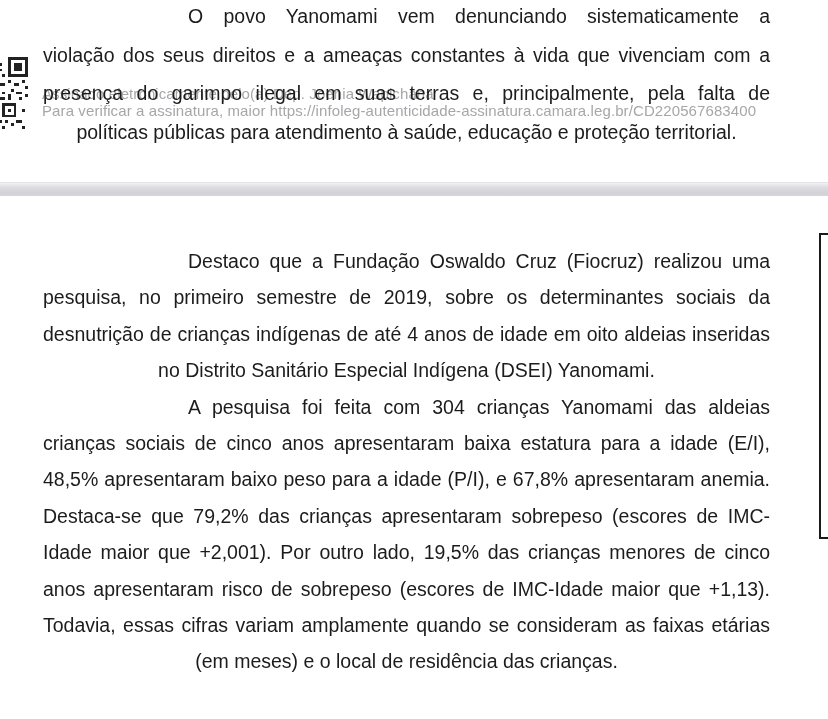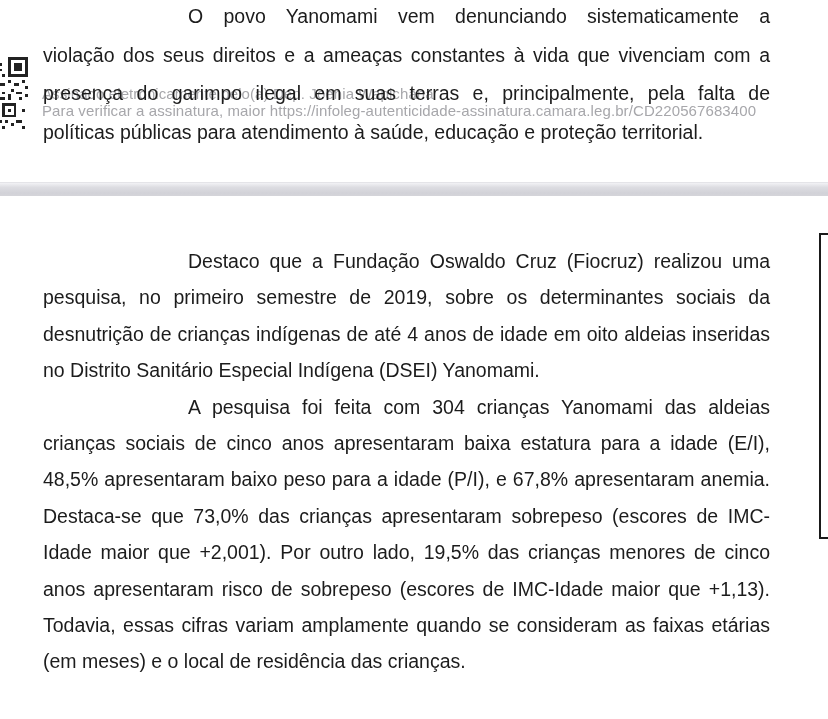--- a/index.html
+++ b/index.html
@@ -19,21 +19,21 @@
   .para-block {
     position: absolute;
     left: 43px;
     width: 727px;
     font-size: 19.5px;
     color: #1c1c1c;
   }
   .pb1 { top: -3px; line-height: 38.5px; }
   .pb2 { top: 47px; line-height: 36.4px; }
 
-  .tline { text-align: left; white-space: normal; }
+  .tline { text-align: center; white-space: normal; }
   .tline.just { text-align: justify; text-align-last: justify; }
   .tline.ind { text-indent: 145px; }
 
   .watermark {
     position: absolute;
     left: 42px;
     top: 86px;
     width: 720px;
     font-size: 15px;
     line-height: 16.5px;
@@ -191,21 +191,21 @@
       <div>
           <div class="tline just ind">Destaco que a Fundação Oswaldo Cruz (Fiocruz) realizou uma</div>
           <div class="tline just">pesquisa, no primeiro semestre de 2019, sobre os determinantes sociais da</div>
           <div class="tline just">desnutrição de crianças indígenas de até 4 anos de idade em oito aldeias inseridas</div>
           <div class="tline">no Distrito Sanitário Especial Indígena (DSEI) Yanomami.</div>
         </div>
       <div>
           <div class="tline just ind">A pesquisa foi feita com 304 crianças Yanomami das aldeias</div>
           <div class="tline just">crianças sociais de cinco anos apresentaram baixa estatura para a idade (E/I),</div>
           <div class="tline just">48,5% apresentaram baixo peso para a idade (P/I), e 67,8% apresentaram anemia.</div>
-          <div class="tline just">Destaca-se que 73,0% das crianças apresentaram sobrepeso (escores de IMC-</div>
+          <div class="tline just">Destaca-se que 79,2% das crianças apresentaram sobrepeso (escores de IMC-</div>
           <div class="tline just">Idade maior que +2,001). Por outro lado, 19,5% das crianças menores de cinco</div>
           <div class="tline just">anos apresentaram risco de sobrepeso (escores de IMC-Idade maior que +1,13).</div>
           <div class="tline just">Todavia, essas cifras variam amplamente quando se consideram as faixas etárias</div>
           <div class="tline">(em meses) e o local de residência das crianças.</div>
         </div>
     </div>
   </div>
 
   <div class="partial-frame"></div>
 

